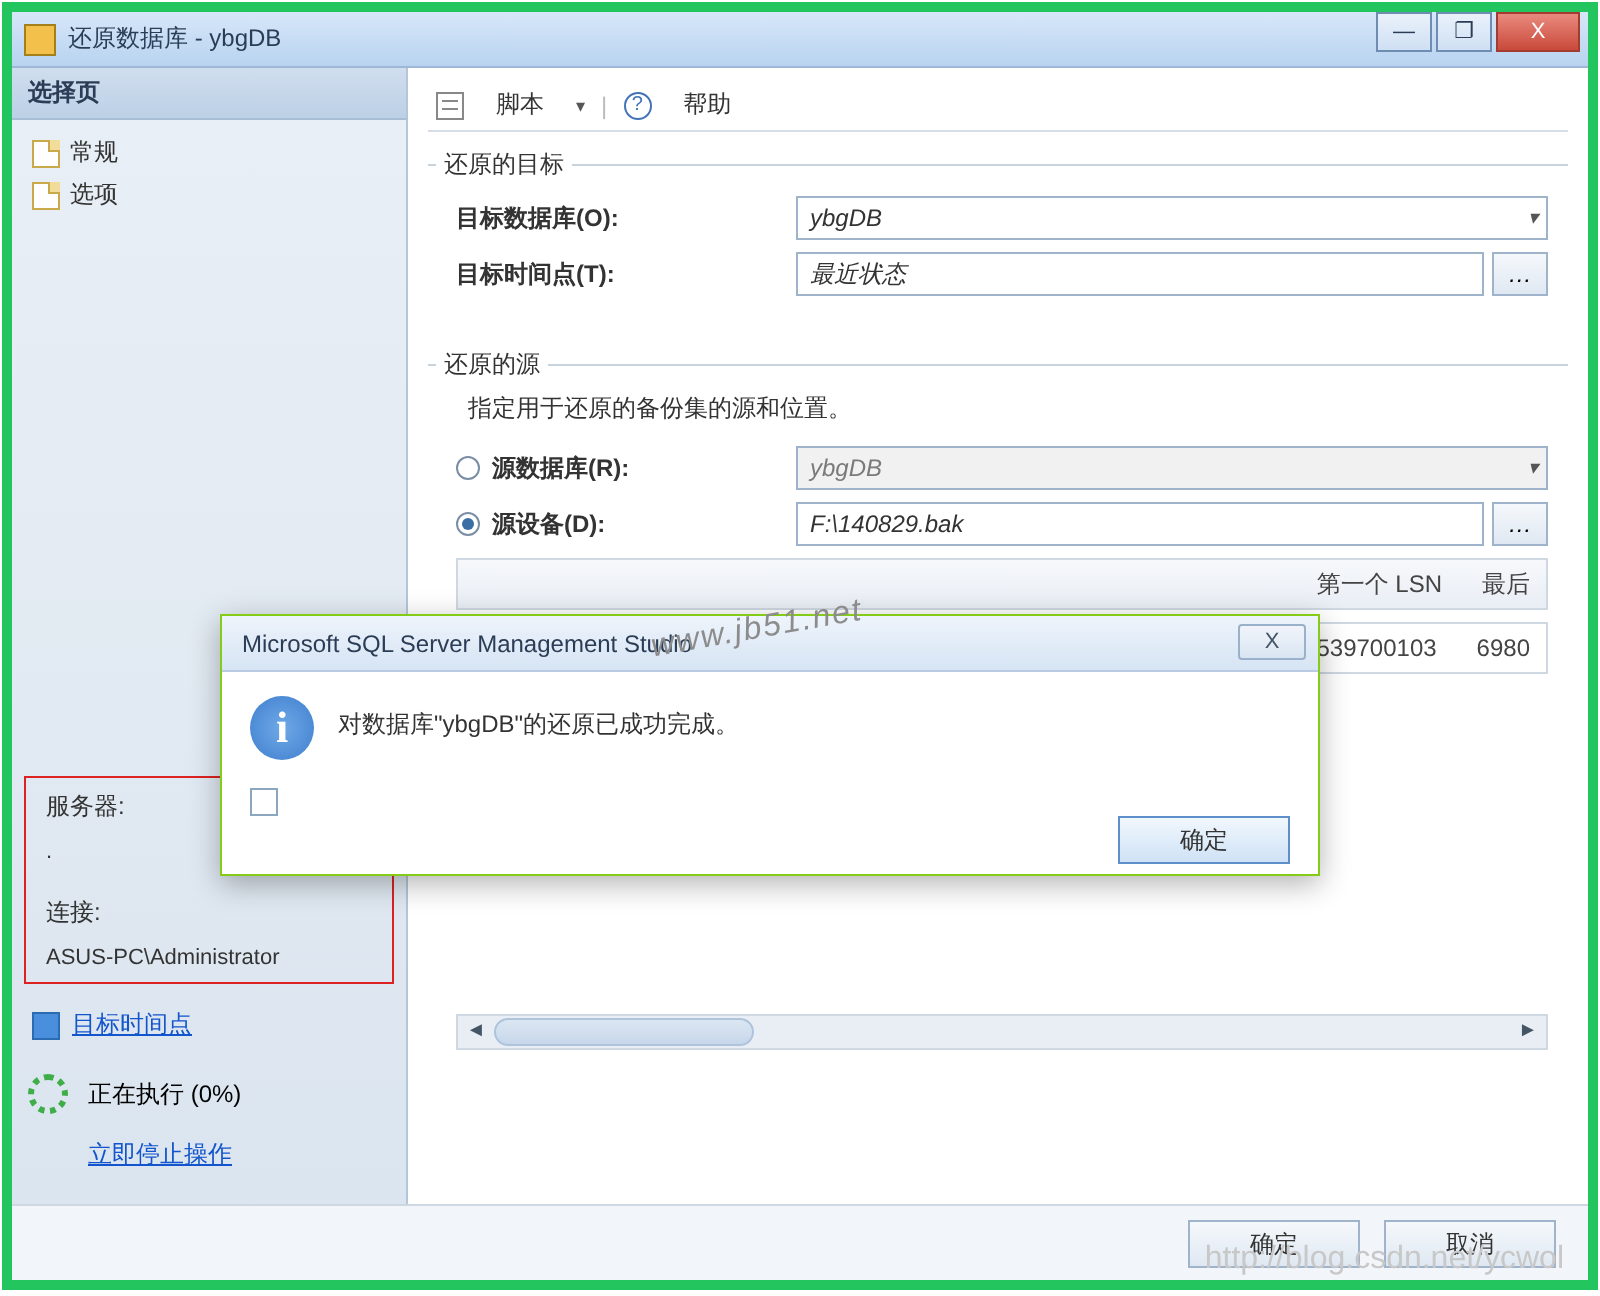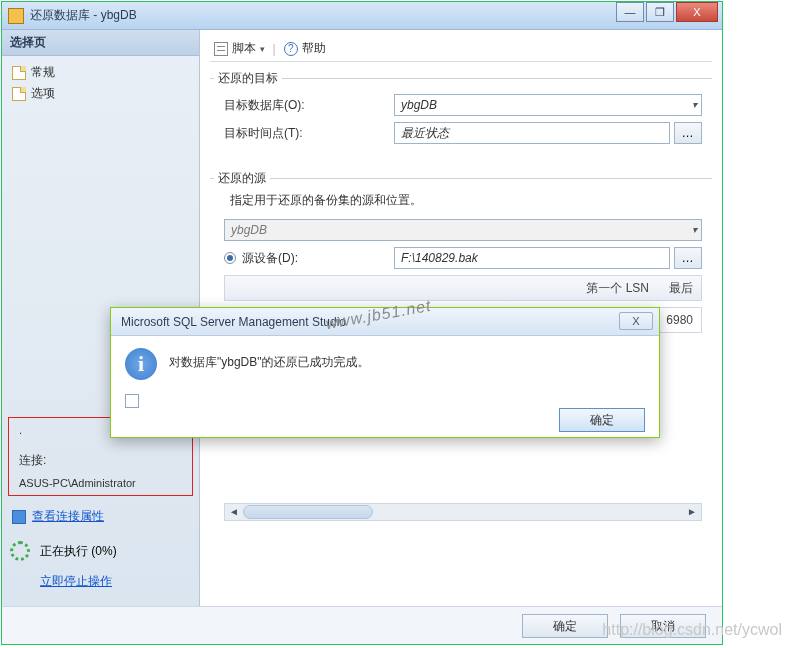--- a/index.html
+++ b/index.html
@@ -1,19 +1,19 @@
 <!DOCTYPE html>
 <html><head>
 <meta charset="utf-8">
 <style>
 * { box-sizing: border-box; margin: 0; padding: 0; font-family: "Microsoft YaHei", "Segoe UI", Tahoma, sans-serif; font-size: 12px; }
 body { background: #fff; width: 800px; height: 648px; overflow: hidden; position: relative; }
 
 
-.window { width: 722px; height: 644px; margin: 1px; border: 1px solid #22c55e; background: #0f766e; position: relative; }
+.window { width: 798px; height: 644px; margin: 1px; border: 5px solid #22c55e; background: #0f766e; position: relative; }
 .titlebar { height: 28px; background: linear-gradient(#d7e7f9,#b8d3f0); display:flex; align-items:center; padding:0 6px; border-bottom:1px solid #9fb8d8; }
 .titlebar .t-icon { width:16px; height:16px; background:#f2c04b; border:1px solid #a47f1a; margin-right:6px; }
 .titlebar .title-text { color:#2b3d56; }
 .winbtns { position:absolute; right:4px; top:0; display:flex; gap:2px; }
 .winbtn { width:28px; height:20px; border:1px solid #6f8db3; background:linear-gradient(#eaf2fb,#cfe0f3); text-align:center; line-height:18px; font-size:11px; color:#2b3d56; }
 .winbtn.close { background:linear-gradient(#e98a7e,#c94a3b); color:#fff; width:42px; border-color:#a33c30; }
 
 .body-row { display:flex; height:calc(100% - 28px - 38px); }
 .leftcol { width:198px; background:linear-gradient(#e9eff6,#dbe5ef); border-right:1px solid #b5c6da; display:flex; flex-direction:column; }
 .section-hdr { background:linear-gradient(#d0deee,#bcd0e6); padding:4px 8px; font-weight:bold; color:#2b3d56; border-bottom:1px solid #a8bdd6; }
@@ -22,32 +22,32 @@
 .page-icon { width:14px; height:14px; background:#fff; border:1px solid #c9a94a; position:relative; }
 .page-icon::after{content:""; position:absolute; right:-1px; top:-1px; width:5px; height:5px; background:#f2dc99; border-left:1px solid #c9a94a; border-bottom:1px solid #c9a94a;}
 .spinner { width:20px; height:20px; border:3px dotted #3fae49; border-radius:50%; }
 .link { color:#1255cc; text-decoration:underline; cursor:pointer; }
 .conn-row { padding:4px 10px; color:#333; font-size:11px; }
 .conn-label { color:#333; }
 .red-frame { border:1px solid #d22; margin:0 6px; padding:2px 0; }
 
 .rightcol { flex:1; background:#fff; padding:6px 10px 0 10px; overflow:hidden; position:relative; }
 .toolbar { height:26px; display:flex; align-items:center; gap:8px; padding:0 4px; border-bottom:1px solid #d6dde6; }
-.tool { display:flex; align-items:center; gap:4px; color:#333; }
+.tool { display:flex; align-items:center; gap:16px; color:#333; }
 .tool .caret { font-size:9px; color:#555; }
 .doc-icon { width:14px; height:14px; background:#fff; border:1px solid #888; position:relative;}
 .doc-icon .bars{ position:absolute; left:2px; right:2px; top:3px; border-top:1px solid #888; border-bottom:1px solid #888; height:5px;}
 .help-icon { width:14px; height:14px; border:1px solid #4373b8; border-radius:50%; color:#4373b8; text-align:center; line-height:12px; font-size:10px;}
 
 .groupbox { margin:8px 0 12px 0; position:relative; padding:18px 10px 8px 14px; }
 .groupbox .legend { position:absolute; left:4px; top:0; padding:0 4px; background:#fff; color:#333; }
 .groupbox::before { content:""; position:absolute; left:0; right:0; top:8px; border-top:1px solid #c9d3de; }
 
 .form-row { display:flex; align-items:center; margin:6px 0; }
-.form-row .label { width:170px; color:#333; }
+.form-row .label { width:170px; color:#333;font-weight:bold; }
 .form-row .field { flex:1; display:flex; align-items:center; gap:4px;font-style:italic; }
 .combo { flex:1; height:22px; border:1px solid #9fb3cb; background:#fff; display:flex; align-items:center; padding:0 6px; color:#333; position:relative; }
 .combo .drop { position:absolute; right:4px; top:4px; font-size:10px; color:#555; }
 .combo.disabled { background:#f1f1f1; color:#7a7a7a; }
 .ellips { width:28px; height:22px; border:1px solid #9fb3cb; background:linear-gradient(#f5f8fb,#dfe8f2); text-align:center; line-height:20px; }
 .radio { width:12px; height:12px; border:1px solid #7a8ea6; border-radius:50%; background:#fff; position:relative; margin-right:6px; }
 .radio.checked::after{content:"";position:absolute;left:2px;top:2px;width:6px;height:6px;background:#3a6ea5;border-radius:50%;}
 
 .grid-strip { margin-top:6px; height:26px; border:1px solid #cfd8e2; background:linear-gradient(#f6f8fb,#e9eef5); display:flex; align-items:center; justify-content:flex-end; gap:20px; padding:0 8px; color:#444; }
 .hscroll { margin-top:170px; height:18px; background:#e9eef5; border:1px solid #cfd8e2; position:relative; }
@@ -95,27 +95,28 @@
         </div>
         <div class="nav-item">
           <span class="page-icon"></span>
           <span>选项</span>
         </div>
       </div>
 
       <div style="flex:1"></div>
 
       <div class="red-frame">
+        <div class="conn-row"><span class="conn-label">服务器:</span></div>
         <div class="conn-row">.</div>
         <div class="conn-row" style="margin-top:8px"><span class="conn-label">连接:</span></div>
         <div class="conn-row">ASUS-PC\Administrator</div>
       </div>
       <div class="conn-row" style="display:flex; align-items:center; gap:6px; margin-top:8px;">
         <span style="width:14px;height:14px;background:#4a8fdd;display:inline-block;border:1px solid #2a6bb2;"></span>
-        <span class="link">查看连接属性</span>
+        <span class="link">目标时间点</span>
       </div>
 
       <div class="section-body">
         <div style="display:flex; align-items:center; gap:10px; padding:6px 4px;">
           <div class="spinner"></div>
           <span>正在执行 (0%)</span>
         </div>
         <div style="padding:6px 4px 10px 34px;">
           <span class="link">立即停止操作</span>
         </div>
@@ -157,20 +158,24 @@
             </div>
             <div class="ellips">…</div>
           </div>
         </div>
       </div>
 
       <div class="groupbox">
         <span class="legend">还原的源</span>
         <div style="margin:4px 0 10px 6px; color:#333;">指定用于还原的备份集的源和位置。</div>
         <div class="form-row">
+          <div class="label" style="display:flex;align-items:center;">
+            <span class="radio"></span>
+            <span>源数据库(R):</span>
+          </div>
           <div class="field">
             <div class="combo disabled">
               <span>ybgDB</span>
               <span class="drop">▾</span>
             </div>
           </div>
         </div>
         <div class="form-row">
           <div class="label" style="display:flex;align-items:center;">
             <span class="radio checked"></span>

